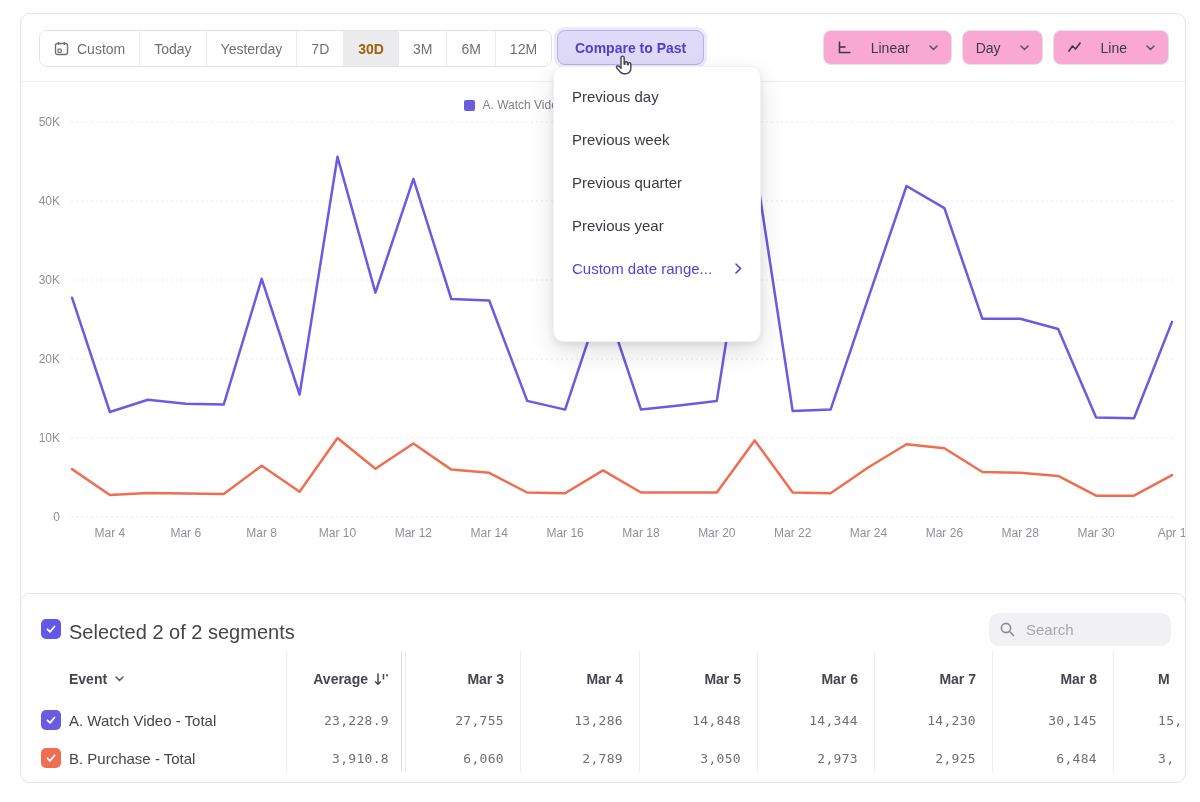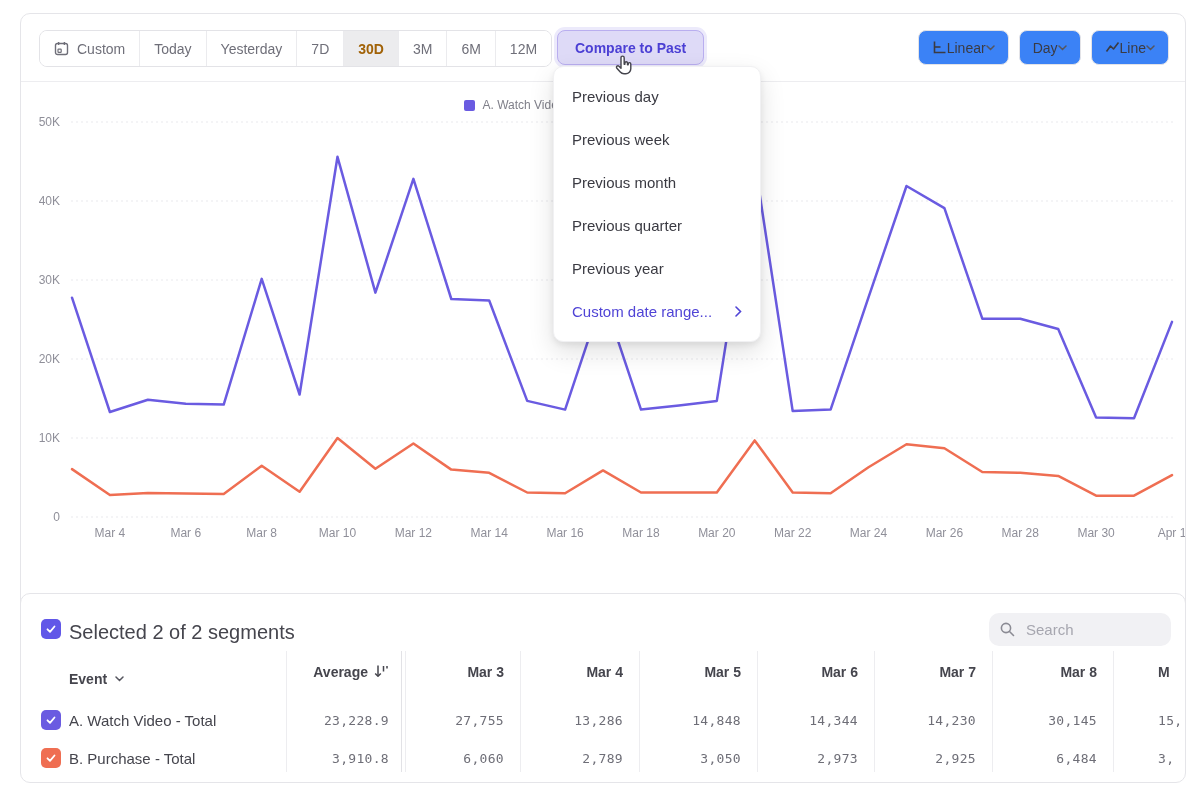--- a/index.html
+++ b/index.html
@@ -14,22 +14,22 @@
     border:1px solid #e3e3e7;border-radius:8px;background:#fff;overflow:hidden;}
   .seg{display:flex;align-items:center;gap:8px;padding:0 14px;font-size:14px;color:#6f6f79;cursor:pointer;
     border-right:1px solid #ebebee;white-space:nowrap;background:#fff;}
   .seg:last-child{border-right:none;}
   .seg.sel{background:#ececee;color:#a16207;font-weight:bold;}
   .btn{position:absolute;height:35px;display:inline-flex;align-items:center;gap:8px;box-sizing:border-box;
     border:1px solid #e3e3e7;border-radius:8px;background:#fff;font-size:14px;color:#3f3f47;padding:0 13px;cursor:pointer;}
   #compare-btn{left:536px;top:16px;background:#dedaf7;border:1.5px solid #b9aeef;color:#4b3fd4;
     font-weight:bold;padding:0 17px;box-shadow:0 0 0 3px #eceafb;}
   #right-controls{position:absolute;right:16px;top:16px;display:flex;gap:10px;}
-  .rbtn{position:relative;height:35px;display:inline-flex;align-items:center;gap:0;box-sizing:border-box;
-    border:1px solid #e3e3e7;border-radius:8px;background:#3b82f6;font-size:14px;color:#3b3b43;padding:0 13px;cursor:pointer;}
+  .rbtn{position:relative;height:35px;display:inline-flex;align-items:center;gap:19px;box-sizing:border-box;
+    border:1px solid #e3e3e7;border-radius:8px;background:#f9a8d4;font-size:14px;color:#3b3b43;padding:0 13px;cursor:pointer;}
   .chev{width:9px;height:6px;flex:none;}
   .icon14{width:15px;height:15px;flex:none;}
   
   #chart-wrap{position:absolute;left:0;top:68px;width:1164px;height:486px;}
   #chart-svg{position:absolute;left:0;top:0;}
   .axis-label{font-family:"Liberation Sans",sans-serif;font-size:12px;fill:#8f8f99;}
   #legend{position:absolute;left:0;right:0;top:16px;display:flex;justify-content:center;gap:22px;pointer-events:none;}
   .legend-item{display:flex;align-items:center;gap:7px;font-size:12px;color:#7f7f89;}
   .legend-swatch{width:11px;height:11px;border-radius:2px;flex:none;}
   
@@ -46,21 +46,21 @@
   .checkbox{position:absolute;width:20px;height:20px;border-radius:5px;display:flex;align-items:center;justify-content:center;cursor:pointer;}
   #select-all{left:20px;top:25px;}
   #selected-label{position:absolute;left:48px;top:27px;font-size:20px;color:#45454d;}
   #search-box{position:absolute;right:14px;top:19px;width:182px;height:33px;background:#f1f1f4;border-radius:10px;
     display:flex;align-items:center;padding:0 10px;box-sizing:border-box;gap:8px;}
   #search-input{border:none;background:transparent;outline:none;font-size:15px;color:#55555e;width:120px;
     font-family:"Liberation Sans",sans-serif;}
   #search-input::placeholder{color:#a6a6af;}
   .v-sep{position:absolute;top:57px;height:121px;width:1px;background:#ededf0;}
   .v-sep.dark{background:#e2e2e6;}
-  .th{position:absolute;height:30px;display:flex;align-items:flex-start;justify-content:flex-end;padding-right:16px;
+  .th{position:absolute;height:30px;display:flex;align-items:center;justify-content:flex-end;padding-right:16px;
     box-sizing:border-box;font-size:14px;font-weight:bold;color:#45454d;gap:6px;}
   .td{position:absolute;height:30px;display:flex;align-items:center;justify-content:flex-end;padding-right:16px;
     box-sizing:border-box;font-family:"DejaVu Sans Mono",monospace;font-size:13px;color:#6e6e77;letter-spacing:.3px;}
   .td.partial,.th.partial{justify-content:flex-start;padding-left:0;}
   #event-header{position:absolute;left:48px;top:70px;height:30px;display:flex;align-items:center;gap:8px;
     font-size:14px;font-weight:bold;color:#45454d;cursor:pointer;}
   .row-label{position:absolute;left:48px;font-size:15px;color:#45454d;}
   .sort-icon{width:15px;height:14px;}
 </style>
 </head>
@@ -175,21 +175,20 @@
         <span class="legend-swatch" style="background: rgb(239, 110, 82);"></span>
         <span>B. Purchase - Total</span>
       </div>
     </div>
   </div>
 </div>
 
 <div id="compare-menu">
   <div class="menu-item">Previous day</div>
   <div class="menu-item">Previous week</div>
-  <div class="menu-item">Previous month</div>
   <div class="menu-item">Previous quarter</div>
   <div class="menu-item">Previous year</div>
   <div class="menu-item custom">
     <span>Custom date range...</span>
     <svg class="menu-chev-right" viewBox="0 0 7 11">
       <polyline points="1,1 5.5,5.5 1,10" fill="none" stroke="#5044d6" stroke-width="1.6" stroke-linecap="round"></polyline>
     </svg>
   </div>
 </div>
 

